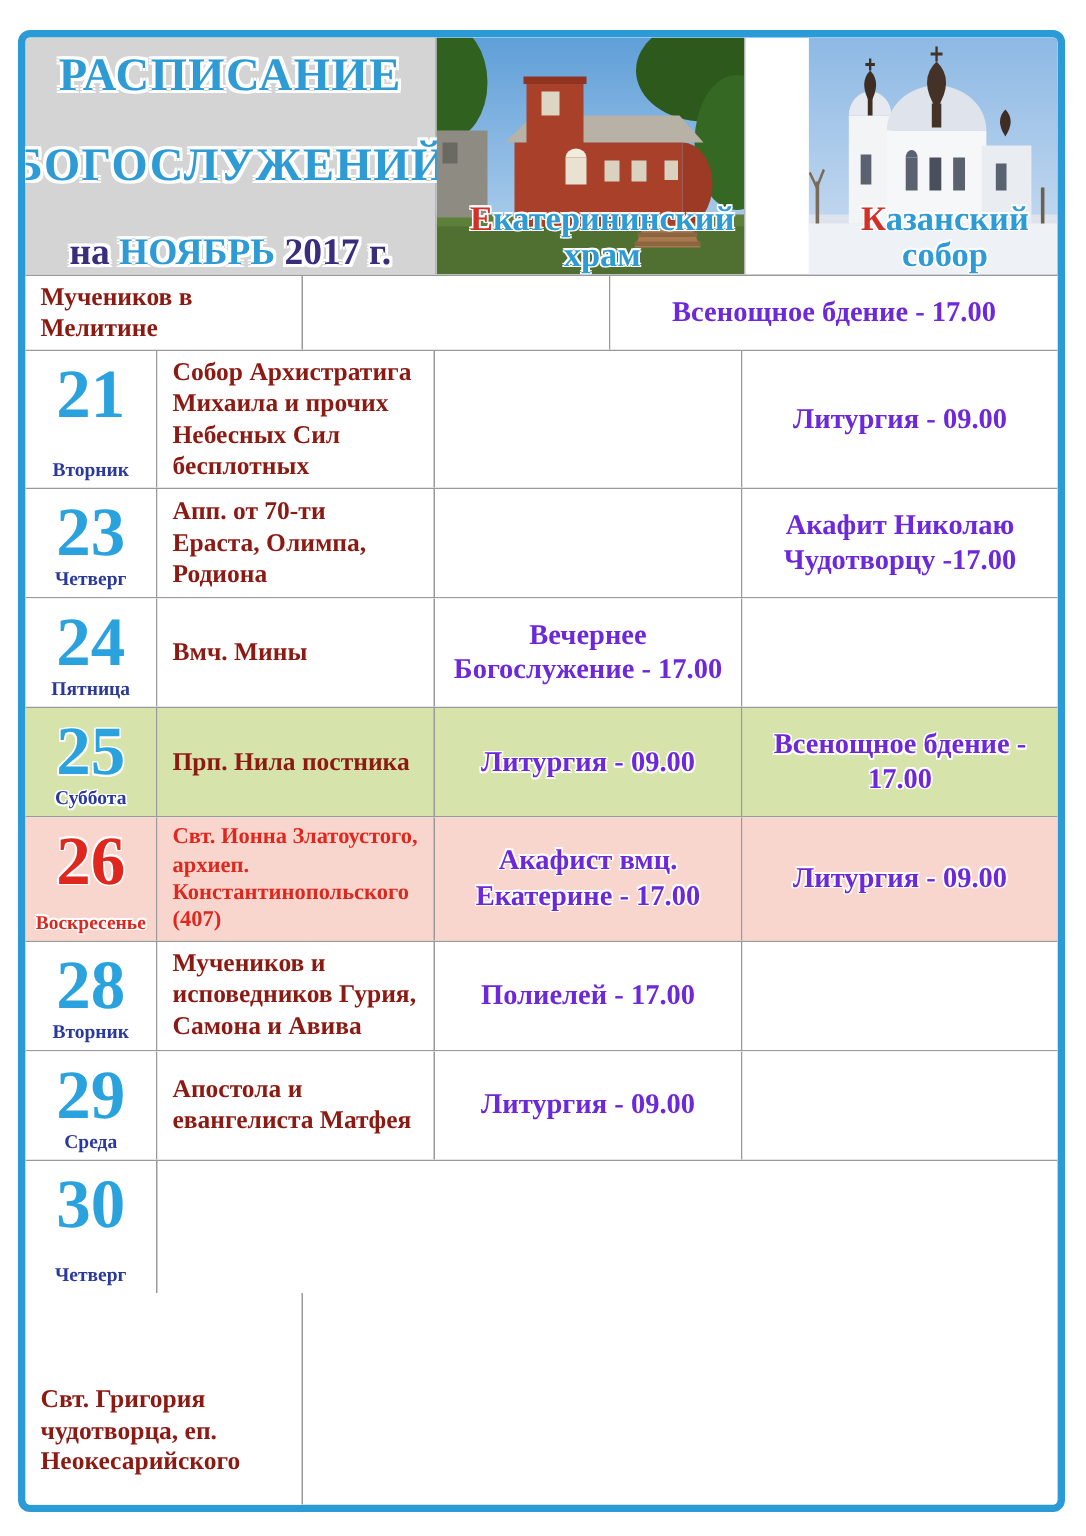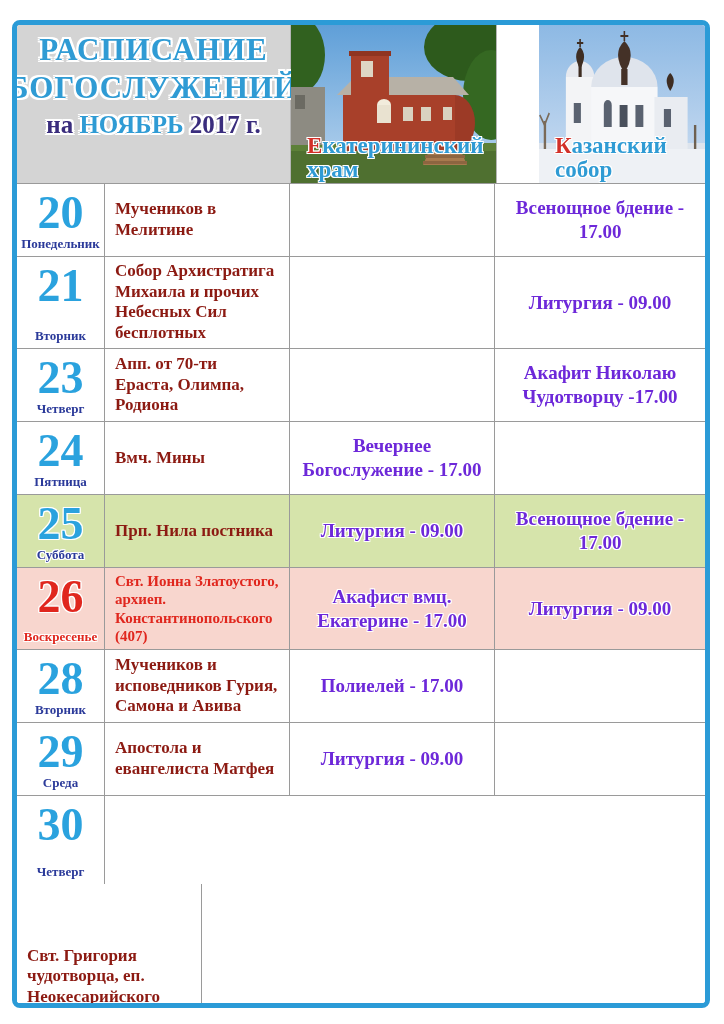--- a/index.html
+++ b/index.html
@@ -5,34 +5,34 @@
   html,body{margin:0;padding:0;background:#ffffff;}
   body{width:724px;height:1024px;font-family:"Liberation Serif","DejaVu Serif",serif;}
   .sheet{position:relative;width:724px;height:1024px;background:#ffffff;}
   .board{position:absolute;left:12px;top:20px;width:698px;height:988px;
          border:5px solid #2b9bd7;border-radius:8px;background:#ffffff;
          box-sizing:border-box;display:flex;flex-direction:column;overflow:hidden;}
 
   
   .header{display:flex;height:158px;flex:0 0 158px;border-bottom:1px solid #9a9a9a;}
   .title-cell{width:274px;flex:0 0 274px;background:#d4d4d4;border-right:1px solid #b5b5b5;
-              display:flex;flex-direction:column;justify-content:flex-start;align-items:center;
+              display:flex;flex-direction:column;justify-content:space-between;align-items:center;
               text-align:center;padding-top:6px;box-sizing:border-box;}
   .outline{text-shadow:-2px -2px 0 #fff,2px -2px 0 #fff,-2px 2px 0 #fff,2px 2px 0 #fff,
            0 -2px 0 #fff,0 2px 0 #fff,-2px 0 0 #fff,2px 0 0 #fff;}
   .outline-thin{text-shadow:-1px -1px 0 #fff,1px -1px 0 #fff,-1px 1px 0 #fff,1px 1px 0 #fff,
            0 -1px 0 #fff,0 1px 0 #fff,-1px 0 0 #fff,1px 0 0 #fff;}
   .title-line{font-size:31px;font-weight:bold;letter-spacing:1px;color:#2f9bd4;line-height:1.22;}
   .subtitle{font-size:25px;font-weight:bold;margin-top:4px;color:#3a2d7d;}
   .subtitle .month{color:#2f9bd4;}
   .church-cell{position:relative;overflow:hidden;border-right:1px solid #b5b5b5;}
   .church-cell.c1{width:205px;flex:0 0 205px;}
   .church-cell.c2{flex:1;border-right:none;margin-left:42px;}
   .church-cell svg{display:block;width:100%;height:100%;}
-  .church-caption{position:absolute;left:16px;right:0;bottom:2px;text-align:left;
+  .church-caption{position:absolute;left:16px;right:0;bottom:2px;text-align:center;
                   font-weight:bold;font-size:23px;line-height:1.02;color:#2f9bd4;}
   .church-caption .init{color:#d23028;}
 
   
   .tbody{flex:1;display:flex;flex-direction:column;}
   .row{flex:1;display:flex;border-bottom:1px solid #9a9a9a;background:#ffffff;}
   .row:last-child{border-bottom:none;flex-direction:column;}
   .row.bg-green .cell{background:#d6e4ab;}
   .row.bg-pink .cell{background:#f8d6ce;}
   .cell{box-sizing:border-box;border-right:1px solid #9a9a9a;background:#ffffff;}
@@ -147,24 +147,20 @@
         <div class="church-caption outline-thin">
           <div><span class="init">К</span><span>азанский</span></div>
           <div>собор</div>
         </div>
       </div>
     </div>
 
     <div class="tbody">
 
       <div class="row">
-        <div class="cell date-cell">
-          <div class="date-num outline-thin">20</div>
-          <div class="day outline-thin">Понедельник</div>
-        </div>
         <div class="cell feast-cell">
             <span class="feast">Мучеников в Мелитине</span>
           </div>
         <div class="cell svc-cell">
             <span class="service outline-thin"></span>
           </div>
         <div class="cell svc-cell last">
             <span class="service outline-thin">Всенощное бдение - 17.00</span>
           </div>
       </div>

